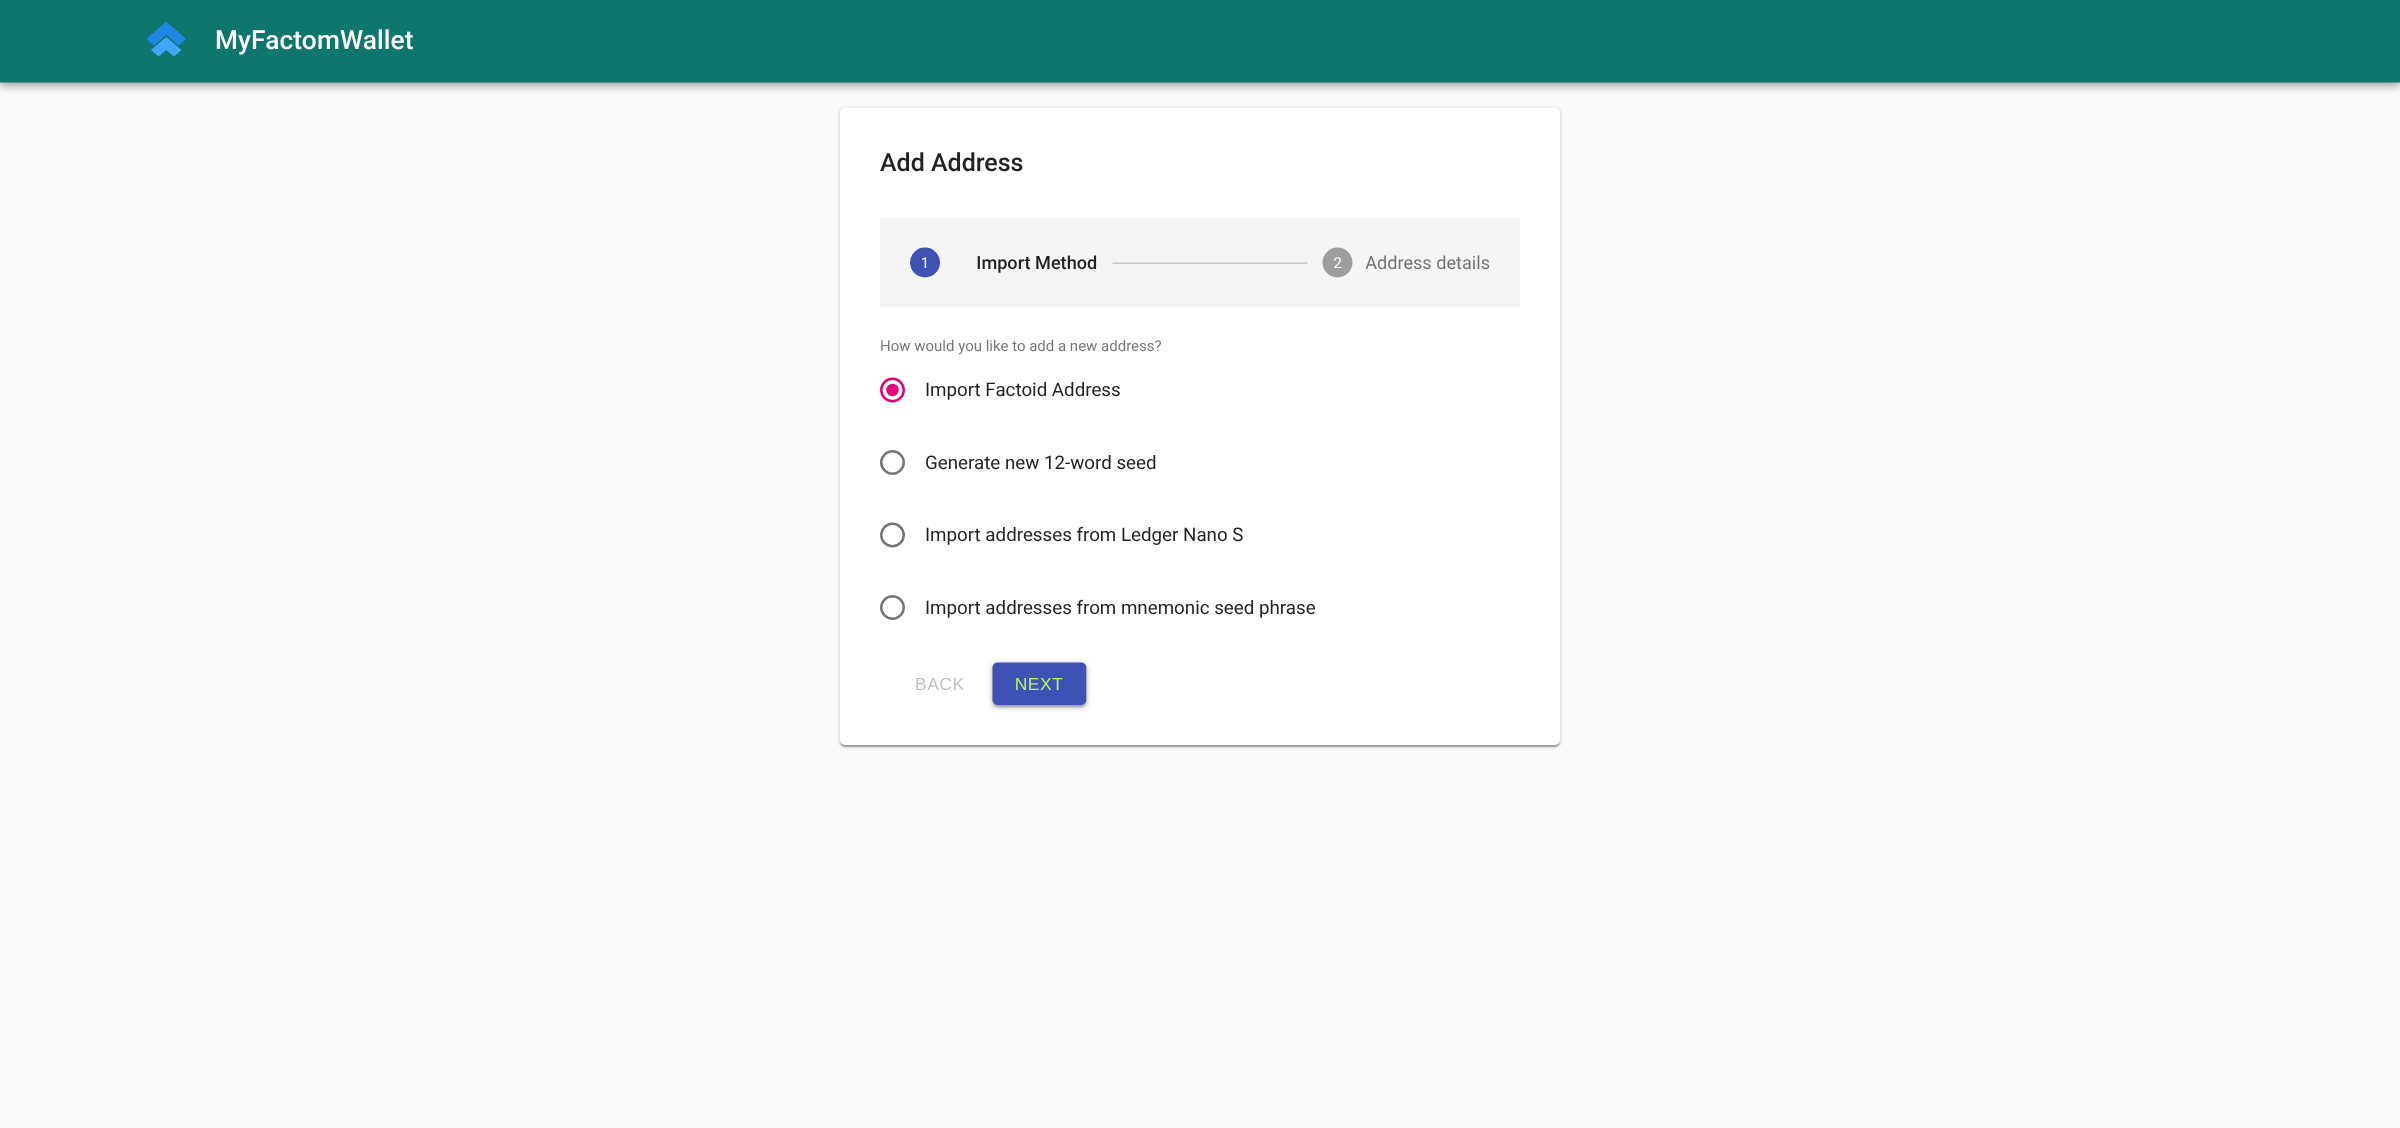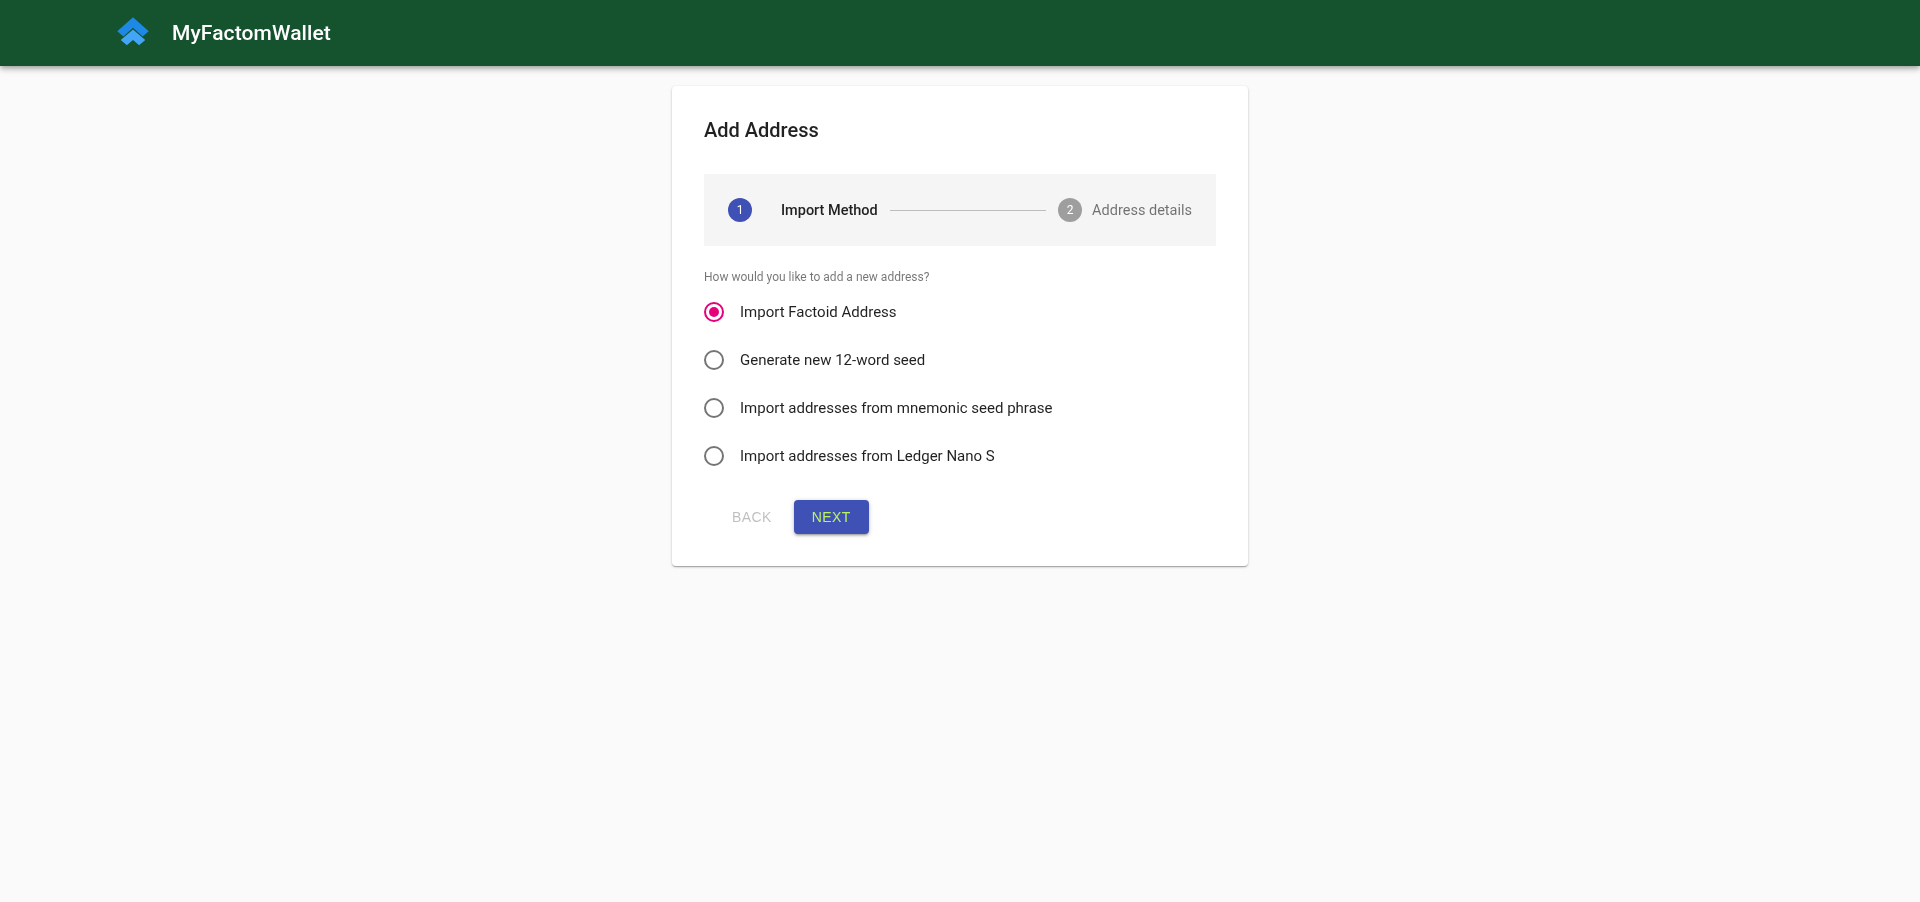--- a/index.html
+++ b/index.html
@@ -3,21 +3,21 @@
 <meta charset="utf-8">
 <style>
 * { margin: 0; padding: 0; box-sizing: border-box; }
 body {
   font-family: "Roboto", "Helvetica Neue", Arial, sans-serif;
   background: #fafafa;
   color: rgba(0,0,0,0.87);
 }
 .appbar {
   height: 66px;
-  background: #14532d;
+  background: #0f766e;
   display: flex;
   align-items: center;
   padding: 0 24px 0 112px;
   box-shadow: 0 2px 4px -1px rgba(0,0,0,.2), 0 4px 5px 0 rgba(0,0,0,.14), 0 1px 10px 0 rgba(0,0,0,.12);
   position: relative;
   z-index: 10;
 }
 .logo-wrap { display: flex; align-items: center; gap: 18px; cursor: pointer; }
 .logo-svg { width: 42px; height: 42px; }
 .app-title { color: #fff; font-size: 21px; font-weight: 500; letter-spacing: 0.1px; }
@@ -71,21 +71,21 @@
   display: inline-flex; align-items: center; justify-content: center;
   font-size: 12px; color: #fff;
 }
 .step-active .step-circle { background: #3f51b5; }
 .step-inactive .step-circle { background: #9e9e9e; }
 .step-label { font-size: 14.5px; }
 .step-active .step-label { color: rgba(0,0,0,0.87); font-weight: 500; margin-left: 19px; }
 .step-inactive .step-label { color: rgba(0,0,0,0.54); }
 .step-connector { flex: 1; border-top: 1px solid #bdbdbd; margin: 0 12px; }
 .prompt { color: rgba(0,0,0,0.54); font-size: 12px; margin-bottom: 18px; }
-.radio-group { display: flex; flex-direction: column; gap: 28px; margin-bottom: 34px; }
+.radio-group { display: flex; flex-direction: column; gap: 38px; margin-bottom: 34px; }
 .radio-row { display: flex; align-items: center; gap: 16px; cursor: pointer; }
 .radio-outer {
   width: 20px; height: 20px; border-radius: 50%;
   border: 2px solid rgba(0,0,0,0.54);
   display: inline-flex; align-items: center; justify-content: center;
   flex-shrink: 0;
 }
 .radio-row.selected .radio-outer { border-color: #e6007a; }
 .radio-inner {
   width: 10px; height: 10px; border-radius: 50%;
@@ -140,25 +140,25 @@
             <span class="radio-inner"></span>
           </span>
           <span class="radio-label">Import Factoid Address</span>
         </label>
         <label class="radio-row">
           <span class="radio-outer"></span>
           <span class="radio-label">Generate new 12-word seed</span>
         </label>
         <label class="radio-row">
           <span class="radio-outer"></span>
-          <span class="radio-label">Import addresses from mnemonic seed phrase</span>
+          <span class="radio-label">Import addresses from Ledger Nano S</span>
         </label>
         <label class="radio-row">
           <span class="radio-outer"></span>
-          <span class="radio-label">Import addresses from Ledger Nano S</span>
+          <span class="radio-label">Import addresses from mnemonic seed phrase</span>
         </label>
       </div>
 
     <div class="actions">
       <button class="btn btn-back" disabled="">Back</button>
       <button class="btn btn-next">Next</button>
     </div>
   </section>
 </main>
 

